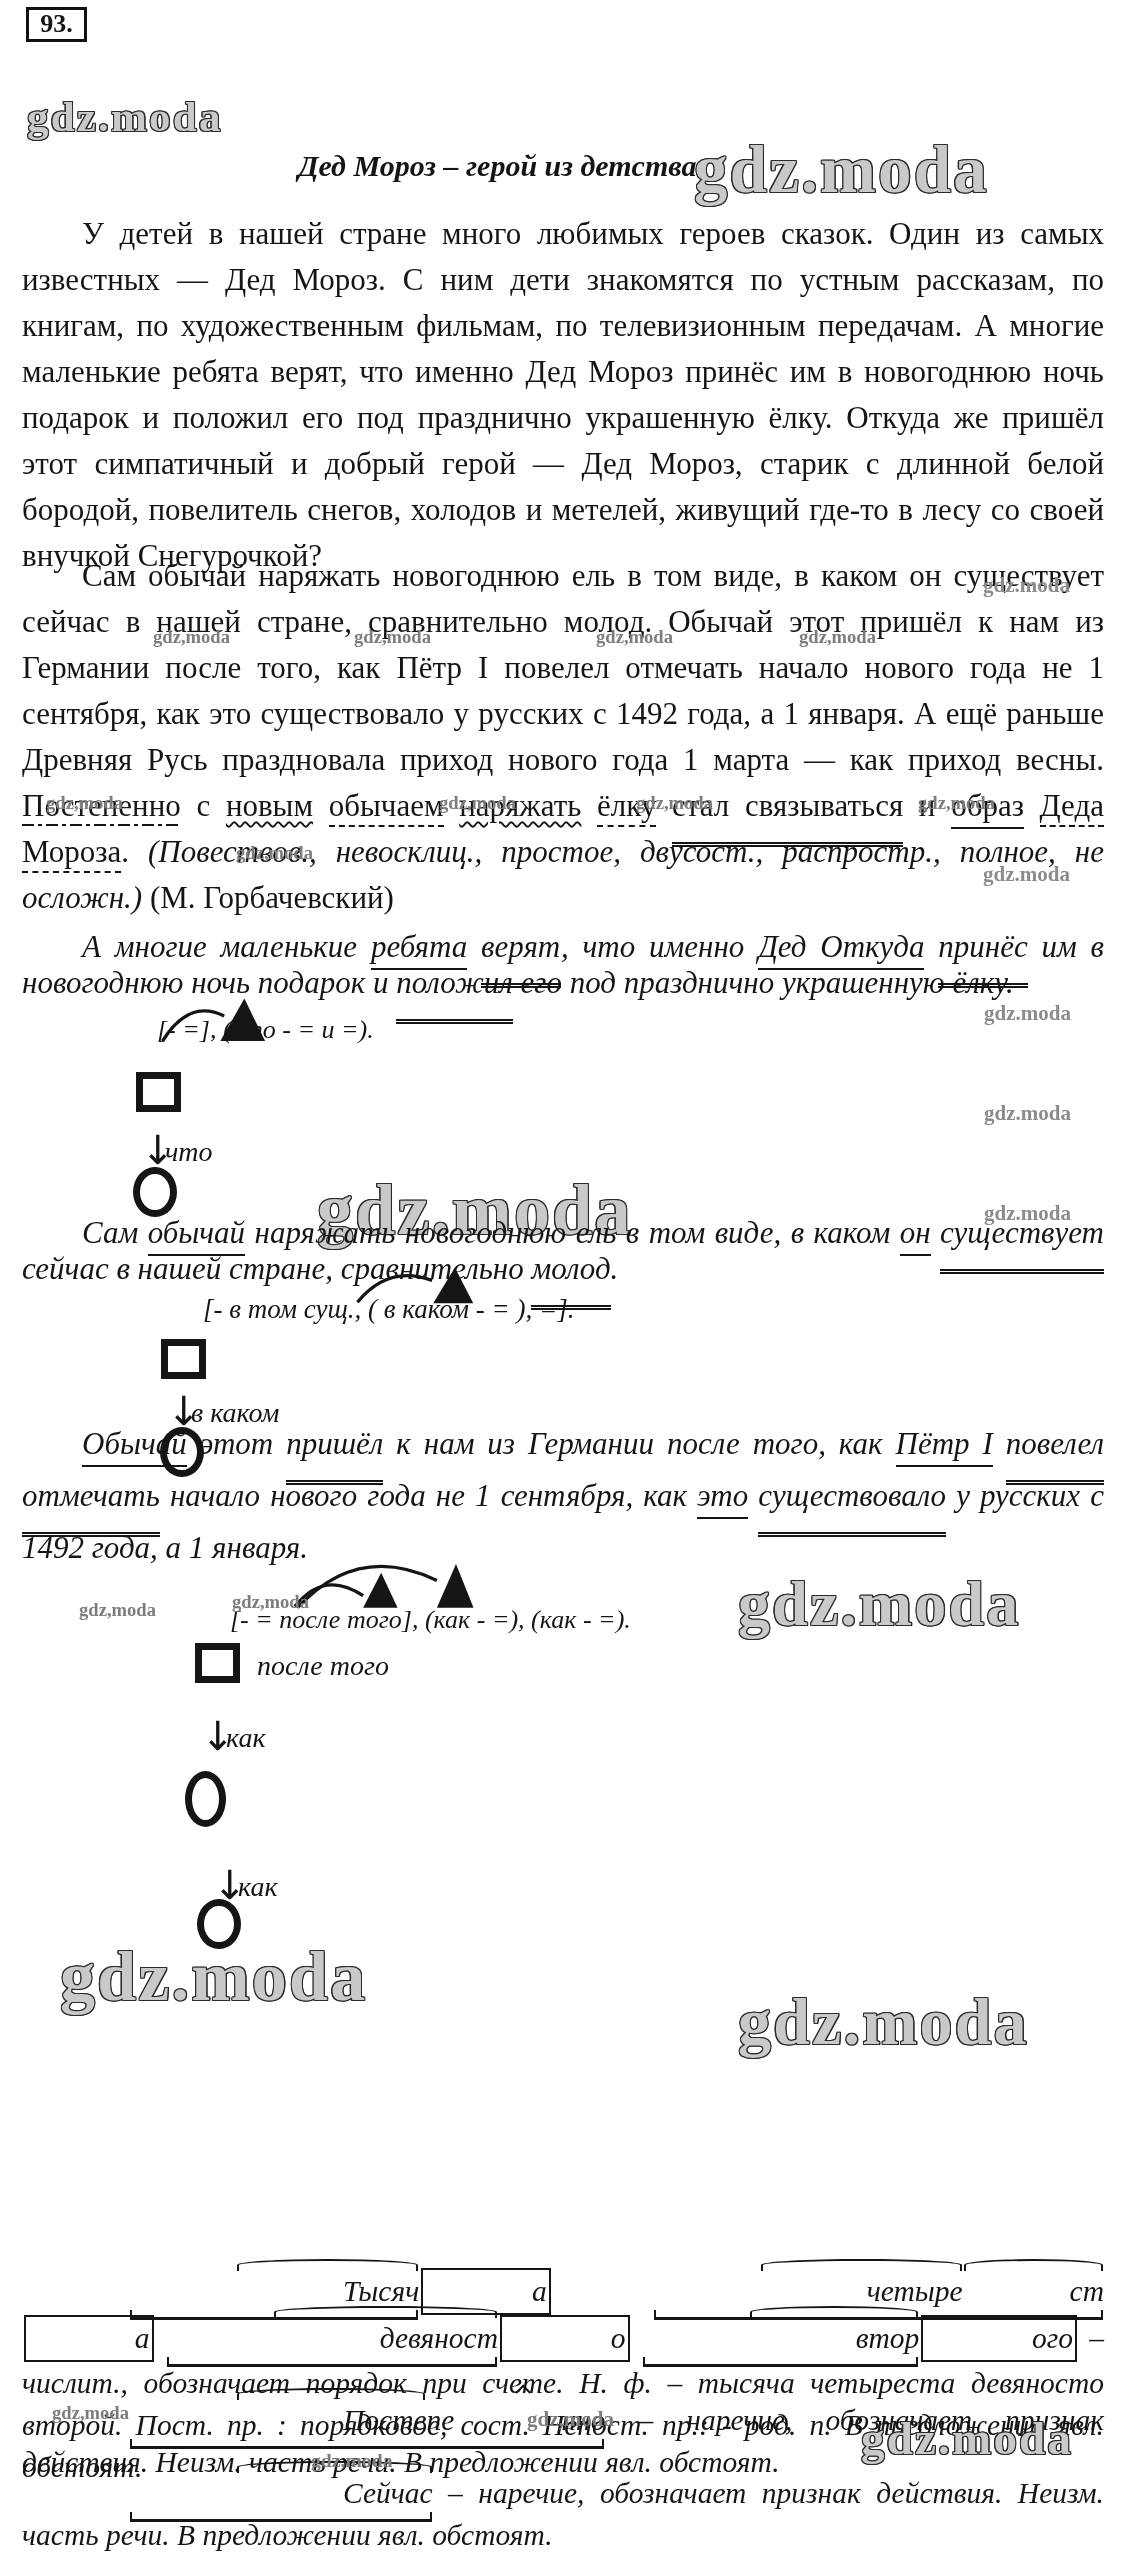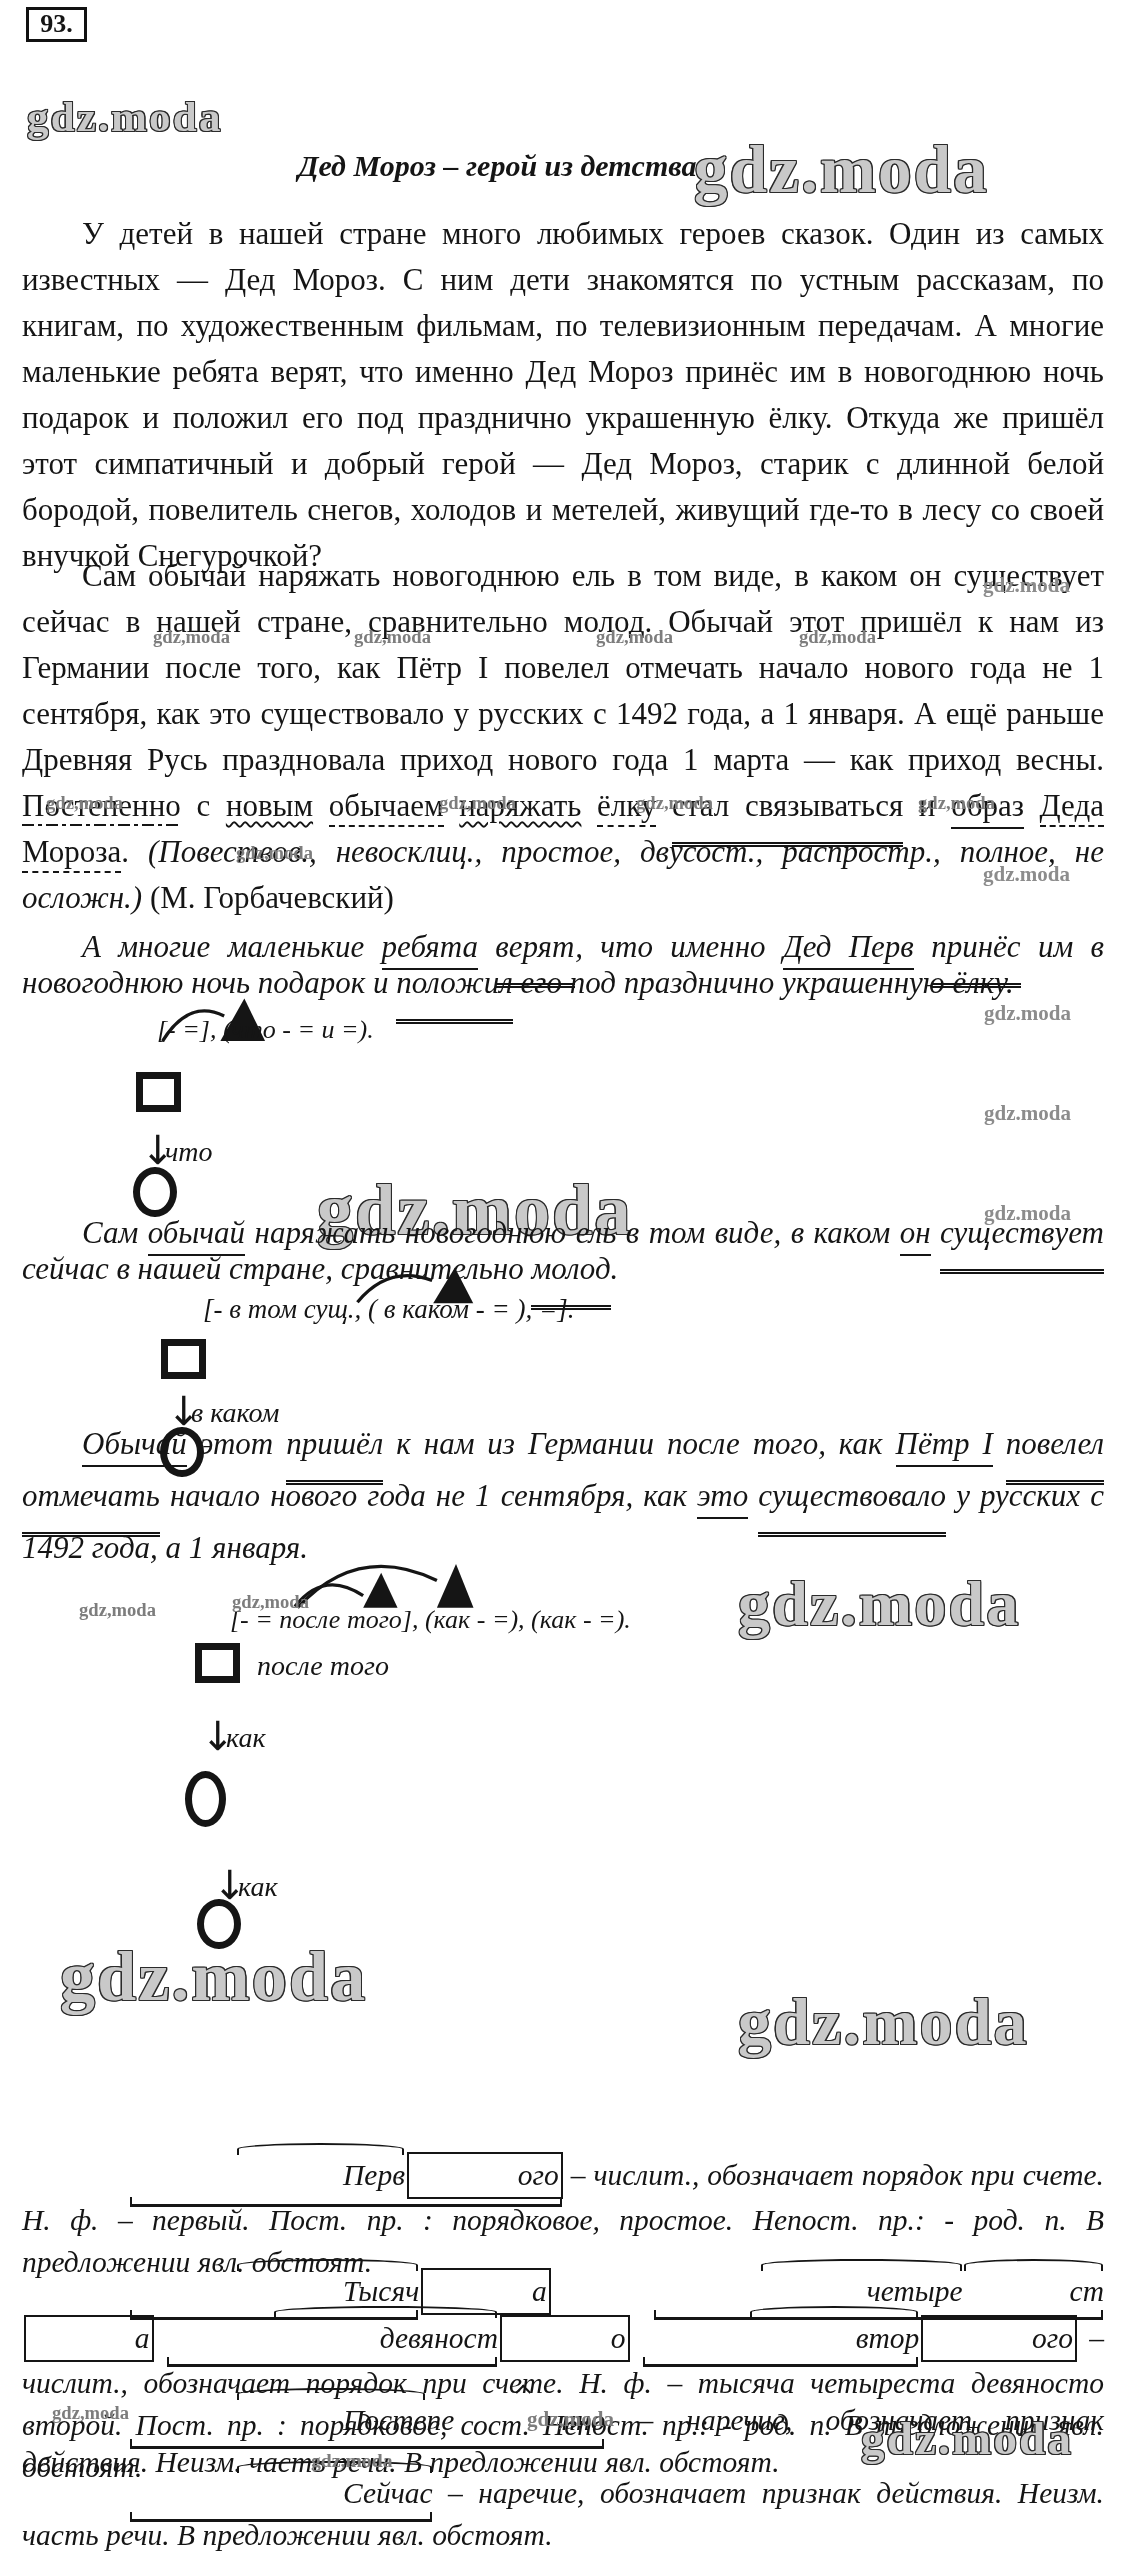--- a/index.html
+++ b/index.html
@@ -88,21 +88,21 @@
   <div class="wm wm-tiny" style="left:439px;top:792px;font-size:18.6px;">gdz,moda</div>
   <div class="wm wm-tiny" style="left:636px;top:792px;font-size:18.6px;">gdz,moda</div>
   <div class="wm wm-tiny" style="left:918px;top:792px;font-size:18.6px;">gdz,moda</div>
   <div class="wm wm-tiny" style="left:236px;top:842px;font-size:18.6px;">gdz,moda</div>
   <div class="wm wm-sm" style="left:983px;top:862px;font-size:21px;">gdz.moda</div>
   <div class="wm wm-sm" style="left:984px;top:1001px;font-size:21px;">gdz.moda</div>
   <div class="wm wm-sm" style="left:984px;top:1101px;font-size:21px;">gdz.moda</div>
   <div class="wm wm-sm" style="left:984px;top:1201px;font-size:21px;">gdz.moda</div>
 
   <div class="asent" style="top:929px;">
-    <span>А многие маленькие </span><span class="u1">ребята</span><span> </span><span class="u2">верят</span><span>, что именно </span><span class="u1">Дед Перв</span><span> </span><span class="u2">принёс</span><span> им в новогоднюю ночь подарок и </span><span class="u2">положил</span><span> его под празднично украшенную ёлку.</span>
+    <span>А многие маленькие </span><span class="u1">ребята</span><span> </span><span class="u2">верят</span><span>, что именно </span><span class="u1">Дед Откуда</span><span> </span><span class="u2">принёс</span><span> им в новогоднюю ночь подарок и </span><span class="u2">положил</span><span> его под празднично украшенную ёлку.</span>
   </div>
 
   <svg class="arcsvg" style="left:156px;top:993px;" width="180" height="52" viewBox="0 0 330 95">
     <path d="M12,88 Q60,10 125,42" fill="none" stroke="#151515" stroke-width="6"></path>
     <polygon points="118,88 162,10 200,88" fill="#151515"></polygon>
   </svg>
   <div class="scheme" style="left:157px;top:1015px;font-size:26px;">[- =], (что - = и =).</div>
 
   <div class="sq" style="left:136px;top:1072px;"></div>
   <div class="arrow" style="left:141px;top:1130px;">↓</div>
@@ -147,23 +147,20 @@
   <div class="arrow" style="left:201px;top:1716px;">↓</div>
   <div class="dlabel" style="left:226px;top:1722px;">как</div>
   <div class="circ" style="left:185px;top:1771px;width:27px;height:42px;"></div>
   <div class="arrow" style="left:213px;top:1865px;">↓</div>
   <div class="dlabel" style="left:238px;top:1871px;">как</div>
   <div class="circ" style="left:197px;top:1899px;"></div>
 
   <div class="wm wm-big" style="left:60px;top:1937px;font-size:70px;">gdz.moda</div>
   <div class="wm wm-big" style="left:738px;top:1984px;font-size:66px;">gdz.moda</div>
 
-  <div class="morph" style="top:2152px;">
-    <span class="mword"><span class="mroot">Перв</span><span class="mend">ого</span></span><span> – числит., обозначает порядок при счете. Н. ф. – первый. Пост. пр. : порядковое, простое. Непост. пр.: - род. п. В предложении явл. обстоят.</span>
-  </div>
 
   <div class="morph" style="top:2268px;">
     <span class="mword"><span class="mroot">Тысяч</span></span><span class="mend">а</span><span> </span><span class="mword"><span class="mroot">четыре</span><span class="mroot">ст</span></span><span class="mend">а</span><span> </span><span class="mword"><span class="mroot">девяност</span></span><span class="mend">о</span><span> </span><span class="mword"><span class="mroot">втор</span></span><span class="mend">ого</span><span> – числит., обозначает порядок при счете. Н. ф. – тысяча четыреста девяносто второй. Пост. пр. : порядковое, сост. Непост. пр.: - род. п. В предложении явл. обстоят.</span>
   </div>
 
   <div class="morph" style="top:2472px;">
     <span class="mword"><span class="mroot">Сейчас</span></span><span> – наречие, обозначает признак действия. Неизм. часть речи. В предложении явл. обстоят.</span>
   </div>
 
   <div class="morph" style="top:2399px;">

